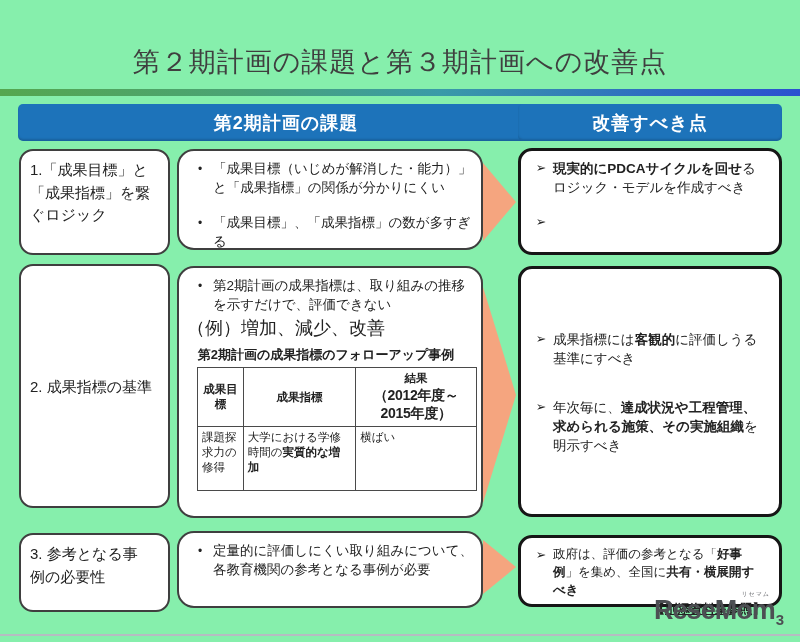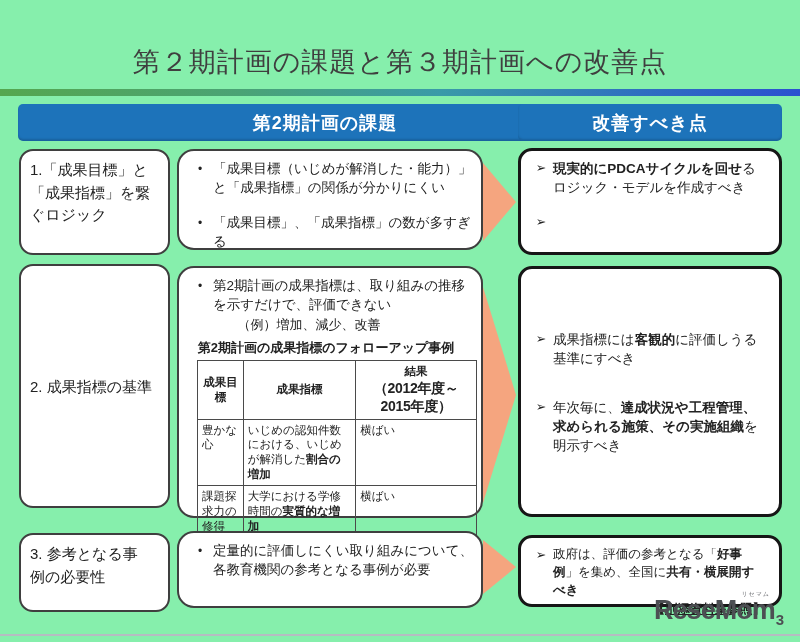--- a/index.html
+++ b/index.html
@@ -14,21 +14,21 @@
   .grad-bar {
     position:absolute; top:89px; left:0; width:800px; height:7px;
     background:linear-gradient(90deg,#55a74f 0%,#4aa375 30%,#3a9aa8 55%,#2f6fc0 80%,#2b50d0 100%);
   }
   .col-header {
     position:absolute; top:104px; height:37px; background:#1d73ba;
     border-radius:5px; color:#fff; font-weight:bold; font-size:18px;
     display:flex; align-items:center; justify-content:center; letter-spacing:1px;
     box-shadow:inset 0 -2px 2px rgba(0,0,0,0.15);
   }
-  .col-header.left  { left:18px;  width:536px;padding-left:39px; }
+  .col-header.left  { left:18px;  width:536px; }
   .col-header.right { left:518px; width:264px; }
 
   .box { position:absolute; background:#fff; box-sizing:border-box; }
   .label-box {
     border:2px solid #3f3f3f; border-radius:14px;
     font-size:15px; line-height:1.5; padding:8px 12px 6px 9px;
   }
   .label-box.vcenter { display:flex; align-items:center; }
   .issue-box {
     border:2px solid #3f3f3f; border-radius:17px;
@@ -42,21 +42,21 @@
 
   .bullet { display:flex; align-items:flex-start; }
   .bullet + .bullet { margin-top:16px; }
   .bullet .mk { flex:0 0 26px; text-align:center; font-size:12px; padding-top:2px; }
   .improve-box .bullet .mk { flex:0 0 24px; font-size:12.5px; padding-top:1px; font-weight:bold; }
   .bullet .tx { flex:1 1 auto; }
 
   .b { font-weight:bold; }
   .u { text-decoration:underline; }
 
-  .example-note { font-size:13px; margin:2px 44px 4px 0; text-align:center; }
+  .example-note { font-size:18px; margin:2px 44px 4px 0; text-align:left; }
   .mini-table-title { font-size:13px; font-weight:bold; text-align:center; margin:4px 10px 3px 0; }
   table.mini { border-collapse:collapse; margin:0 0 0 10px; table-layout:fixed; width:280px; }
   table.mini th, table.mini td {
     border:1.3px solid #4a4a4a; font-size:11.5px; line-height:1.3;
     padding:3px 4px; vertical-align:top; text-align:left; font-weight:normal;
   }
   table.mini th { text-align:center; vertical-align:middle; font-weight:bold; }
   .c1 { width:44px; } .c2 { width:108px; } .c3 { width:116px; }
   td.result { text-align:center; vertical-align:middle; font-weight:bold; font-size:13.5px; }
   .h3-sub { font-size:14px; letter-spacing:-0.3px; display:block; }
@@ -134,25 +134,20 @@
           <col class="c2">
           <col class="c3">
         </colgroup>
       <tbody>
           <tr>
         <th>成果目標</th>
         <th>成果指標</th>
         <th><span>結果</span><span class="h3-sub">（2012年度～2015年度）</span></th>
       </tr>
       <tr style="height:64px;">
-        <td>豊かな心</td>
-        <td><span>いじめの認知件数における、いじめが解消した</span><span class="b">割合の増加</span></td>
-        <td class="result">横ばい</td>
-      </tr>
-      <tr style="height:64px;">
         <td>課題探求力の修得</td>
         <td><span>大学における学修時間の</span><span class="b">実質的な増加</span></td>
         <td class="result">横ばい</td>
       </tr>
     </tbody>
       </table>
   </div>
 
   <div class="arrow r2"></div>
 

